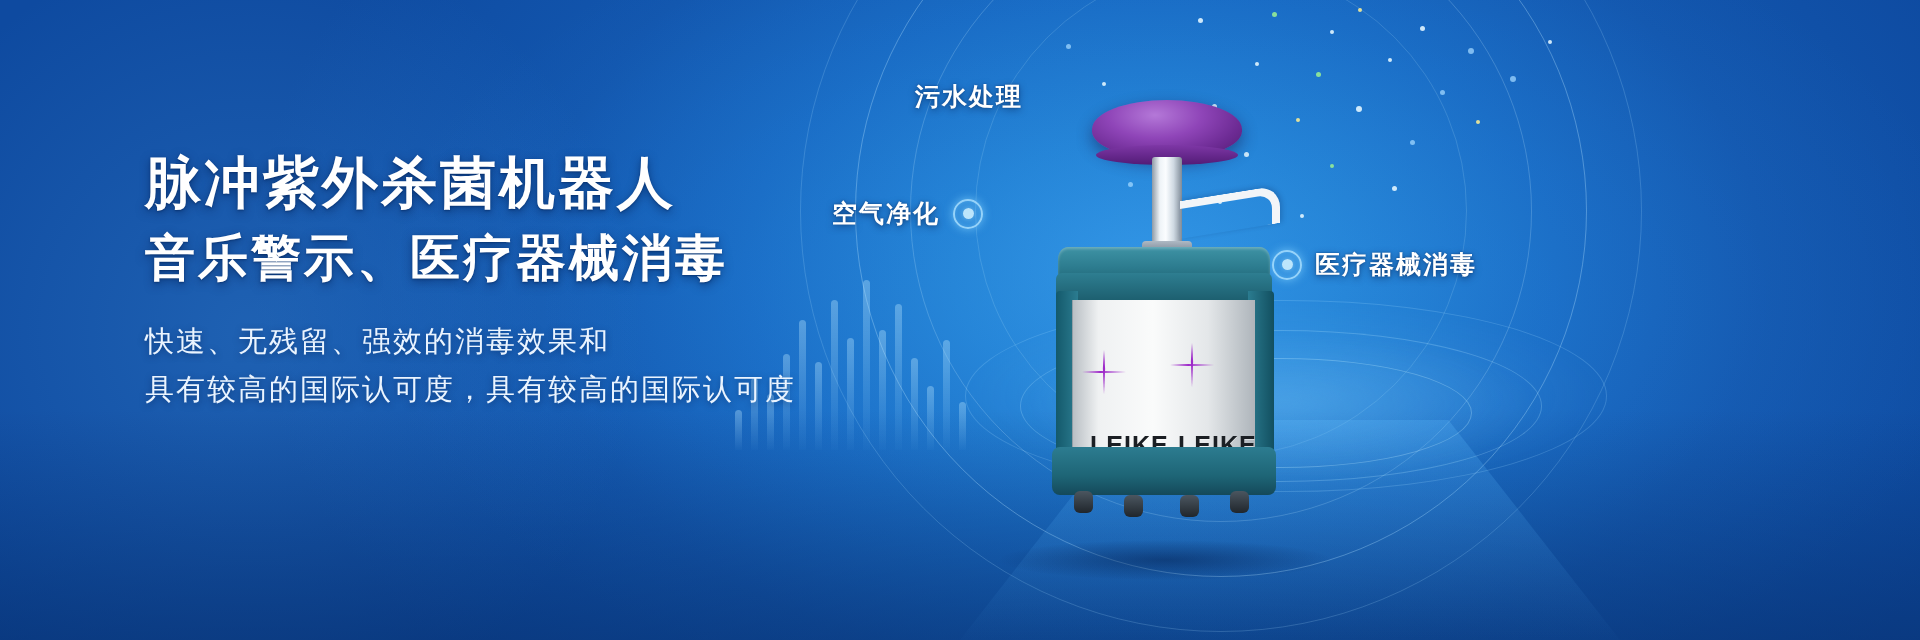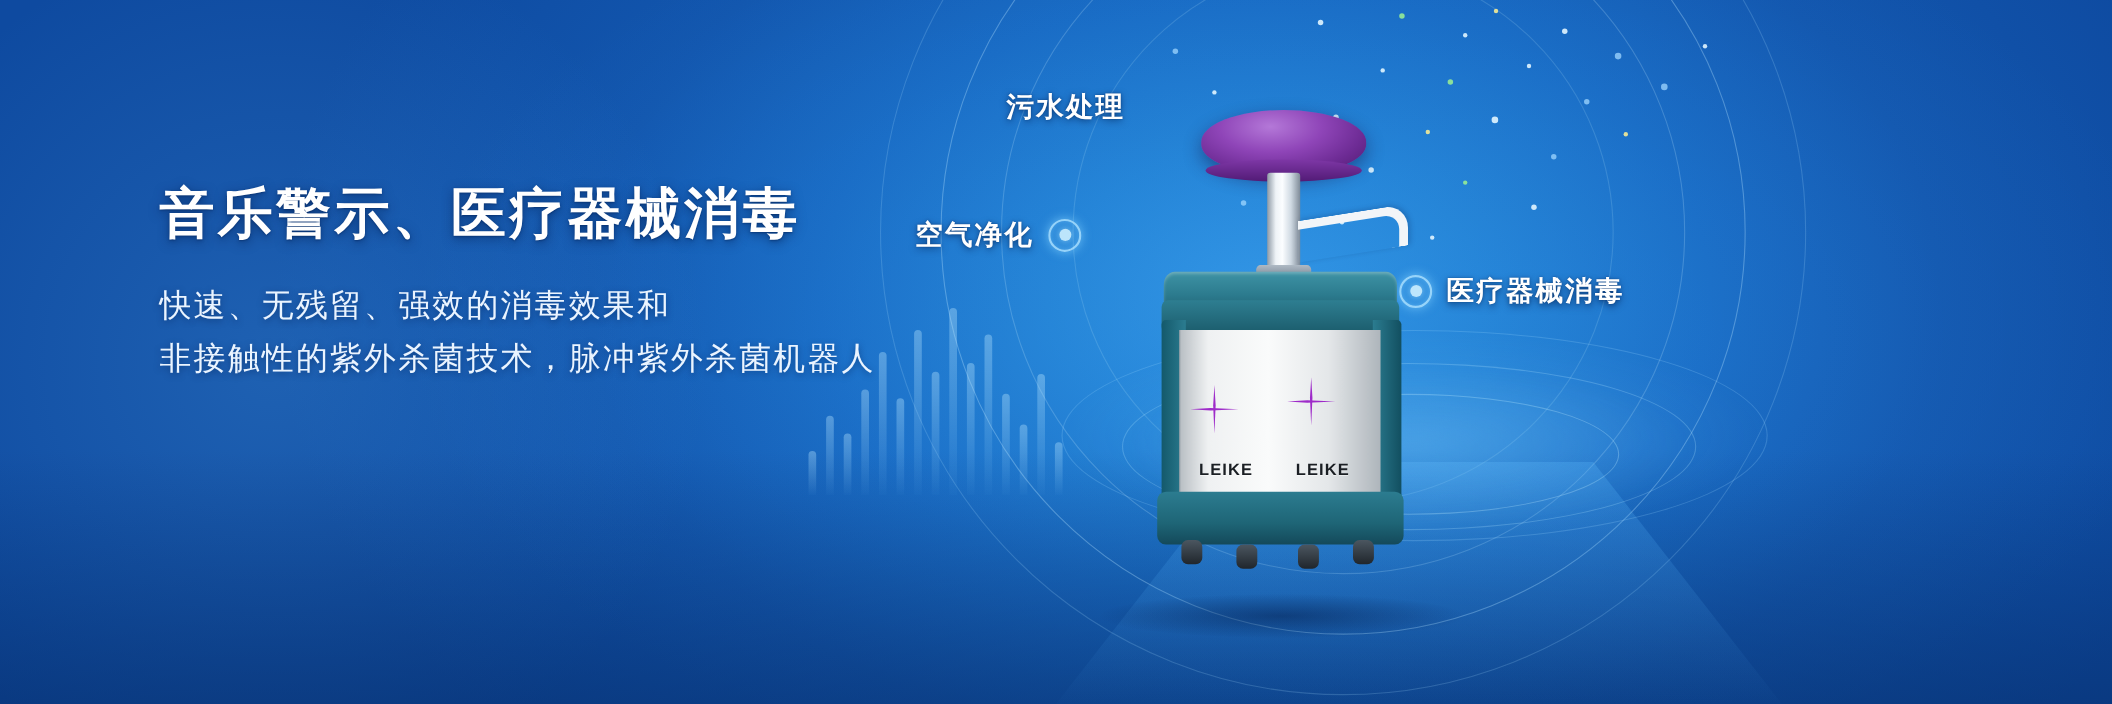--- a/index.html
+++ b/index.html
@@ -104,22 +104,22 @@
     background:linear-gradient(to bottom,#2e7e91,#1b5c6c);}
   .body{position:absolute;left:42px;top:205px;width:182px;height:152px;
     background:linear-gradient(to right,#b9bfc4 0%,#eff1f2 14%,#fafbfb 44%,#e4e7e9 74%,#aeb5bb 100%);
     border-left:1px solid rgba(120,135,145,.5);}
   .body-edge-l{position:absolute;left:26px;top:196px;width:22px;height:175px;border-radius:4px 0 0 6px;
     background:linear-gradient(to right,#14596b,#2b7c90);}
   .body-edge-r{position:absolute;left:218px;top:196px;width:26px;height:175px;border-radius:0 4px 6px 0;
     background:linear-gradient(to right,#2b7c90,#13soq);background:linear-gradient(to right,#2b7c90,#124f60);}
   .base{position:absolute;left:22px;top:352px;width:224px;height:48px;border-radius:8px;
     background:linear-gradient(to bottom,#2c7c90 0%,#1e6576 60%,#14495a 100%);}
-  .logo{position:absolute;font-family:"Liberation Sans",sans-serif;font-weight:700;font-size:15px;
-    color:#1b1f24;letter-spacing:1px;text-shadow:0 1px 0 rgba(255,255,255,.5);}
+  .logo{position:absolute;font-family:"Liberation Sans",sans-serif;font-weight:700;font-size:25px;
+    color:#1b1f24;letter-spacing:1px;text-shadow:0 1px 0 rgba(255,255,255,.5);margin-top:12px;}
   .logo-a{left:60px;top:324px;}
   .logo-b{left:148px;top:324px;}
   .star{position:absolute;width:44px;height:44px;}
   .star::before,.star::after{content:"";position:absolute;left:50%;top:50%;background:#9e2bc9;}
   .star::before{width:7px;height:44px;margin:-22px 0 0 -3.5px;
     clip-path:polygon(50% 0%,66% 42%,50% 100%,34% 42%);}
   .star::after{width:44px;height:7px;margin:-3.5px 0 0 -22px;
     clip-path:polygon(0% 50%,42% 34%,100% 50%,42% 66%);}
   .star-a{left:52px;top:255px;}
   .star-b{left:140px;top:248px;}
@@ -192,24 +192,25 @@
       <i style="height:170px"></i>
     <i style="height:120px"></i>
       <i style="height:146px"></i>
       <i style="height:92px"></i>
     <i style="height:64px"></i>
       <i style="height:110px"></i>
       <i style="height:48px"></i>
   </div>
 
   <div class="copy">
+    <div class="h1">脉冲紫外杀菌机器人</div>
     <div class="h2">音乐警示、医疗器械消毒</div>
     <div class="sub">
       <p>快速、无残留、强效的消毒效果和</p>
-      <p>非接触性的紫外杀菌技术，脉冲紫外杀菌机器人</p>
+      <p>具有较高的国际认可度，具有较高的国际认可度</p>
     </div>
   </div>
 
   <div class="callout c-sewage">
     <span class="cap">污水处理</span>
   </div>
 
 
   <div class="callout c-medical">
     <span class="marker"></span>

